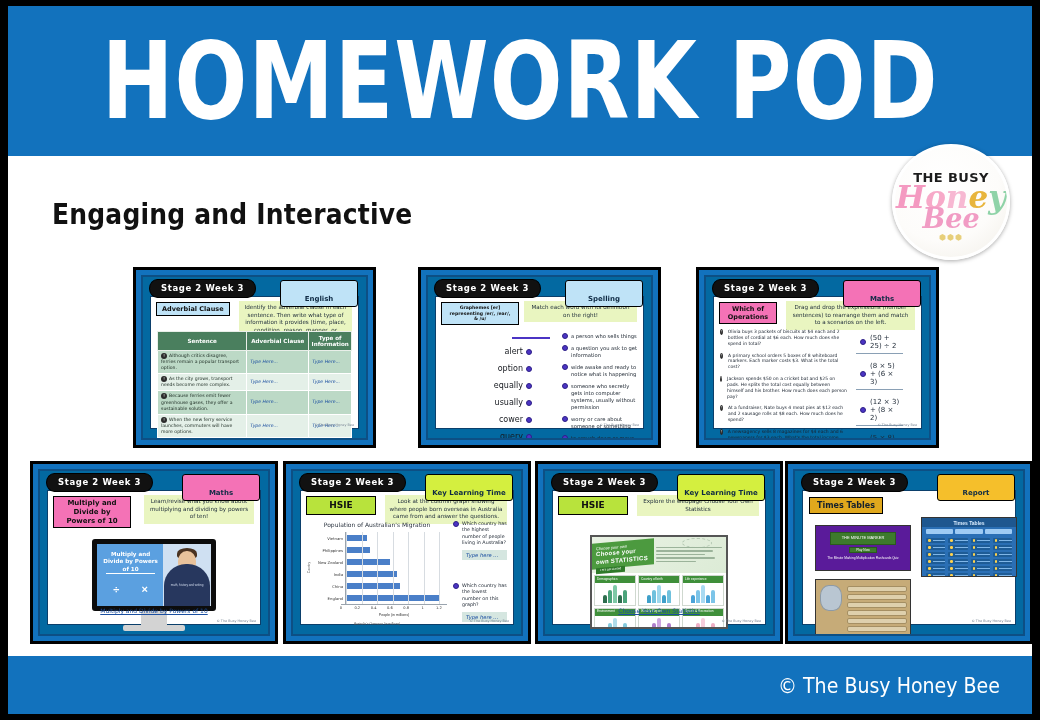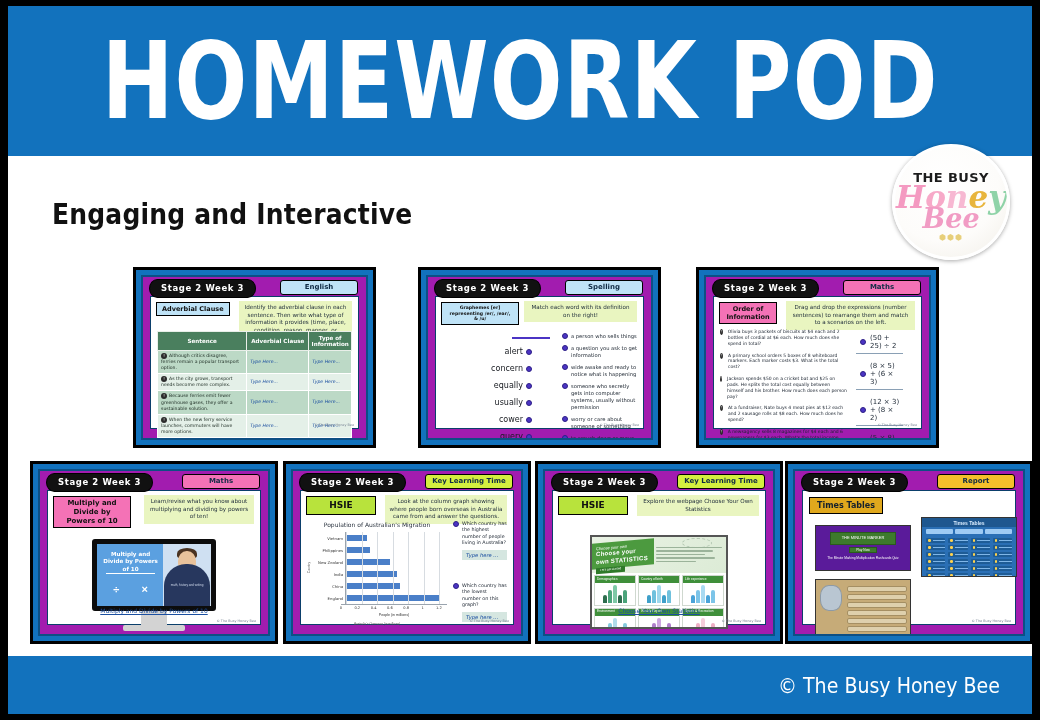--- a/index.html
+++ b/index.html
@@ -97,21 +97,21 @@
 
   
   .card {
     position: absolute;
     background: #1272bd;
     border: 3px solid #000;
     padding: 5px;
   }
   .card-inner {
     width: 100%; height: 100%;
-    background: #a21caf;
+    background: #0369a1;
     border: 2px solid #0d4f84;
     position: relative;
     overflow: hidden;
   }
   .stage-pill {
     position: absolute; left: 6px; top: 3px;
     background: #111; color: #fff;
     border-radius: 11px;
     padding: 2px 11px 3px;
     font-family: "DejaVu Sans", sans-serif;
@@ -119,21 +119,21 @@
     letter-spacing: .6px;
     white-space: nowrap;
     border: 1.5px solid #000;
     transform: scaleY(1.12);
     z-index: 4;
   }
   .subject-badge {
     position: absolute; right: 8px; top: 3px;
     border: 1.5px solid #000;
     border-radius: 3px;
-    padding: 2px 0 3px;
+    padding: 14px 0 3px;
     width: 78px; text-align: center;
     font-family: "DejaVu Sans", sans-serif;
     font-size: 7px; font-weight: 700;
     color: #0e2a44;
     z-index: 4;
     white-space: nowrap;
   }
   .slide {
     position: absolute; left: 7px; right: 7px; top: 19px; bottom: 9px;
     background: #fff;
@@ -400,21 +400,21 @@
       <div class="slide">
         <div class="topic-tag" style="background:#bfe3f7; font-size:4.6px">Graphemes [er] representing /er/, /ear/, &amp; /u/</div>
         <div class="instruction">Match each word with its definition on the right!</div>
         <div class="match-line"></div>
         <div class="match-left" id="sp-words">
             <div class="match-word">
               <span>alert</span>
               <span class="dot-node"></span>
             </div>
             <div class="match-word">
-              <span>concern</span>
+              <span>option</span>
               <span class="dot-node"></span>
             </div>
             <div class="match-word">
               <span>equally</span>
               <span class="dot-node"></span>
             </div>
             <div class="match-word">
               <span>usually</span>
               <span class="dot-node"></span>
             </div>
@@ -456,21 +456,21 @@
         <div class="credit">© The Busy Honey Bee</div>
       </div>
     </div>
   </div>
 
   <div class="card" style="left:688px; top:261px; width:243px; height:181px;">
     <div class="card-inner">
       <div class="stage-pill">Stage 2 Week 3</div>
       <div class="subject-badge" style="background:#f472b6">Maths</div>
       <div class="slide">
-        <div class="topic-tag" style="background:#f472b6; width:58px">Order of Information</div>
+        <div class="topic-tag" style="background:#f472b6; width:58px">Which of Operations</div>
         <div class="instruction" style="left:72px">Drag and drop the expressions (number sentences) to rearrange them and match to a scenarios on the left.</div>
         <div class="ops-left" id="ops-qs">
             <div class="ops-q">
               <span class="bullet-n">!</span>
               <span class="txt">Olivia buys 3 packets of biscuits at $4 each and 2 bottles of cordial at $6 each. How much does she spend in total?</span>
             </div>
             <div class="ops-q">
               <span class="bullet-n">!</span>
               <span class="txt">A primary school orders 5 boxes of 8 whiteboard markers. Each marker costs $3. What is the total cost?</span>
             </div>

